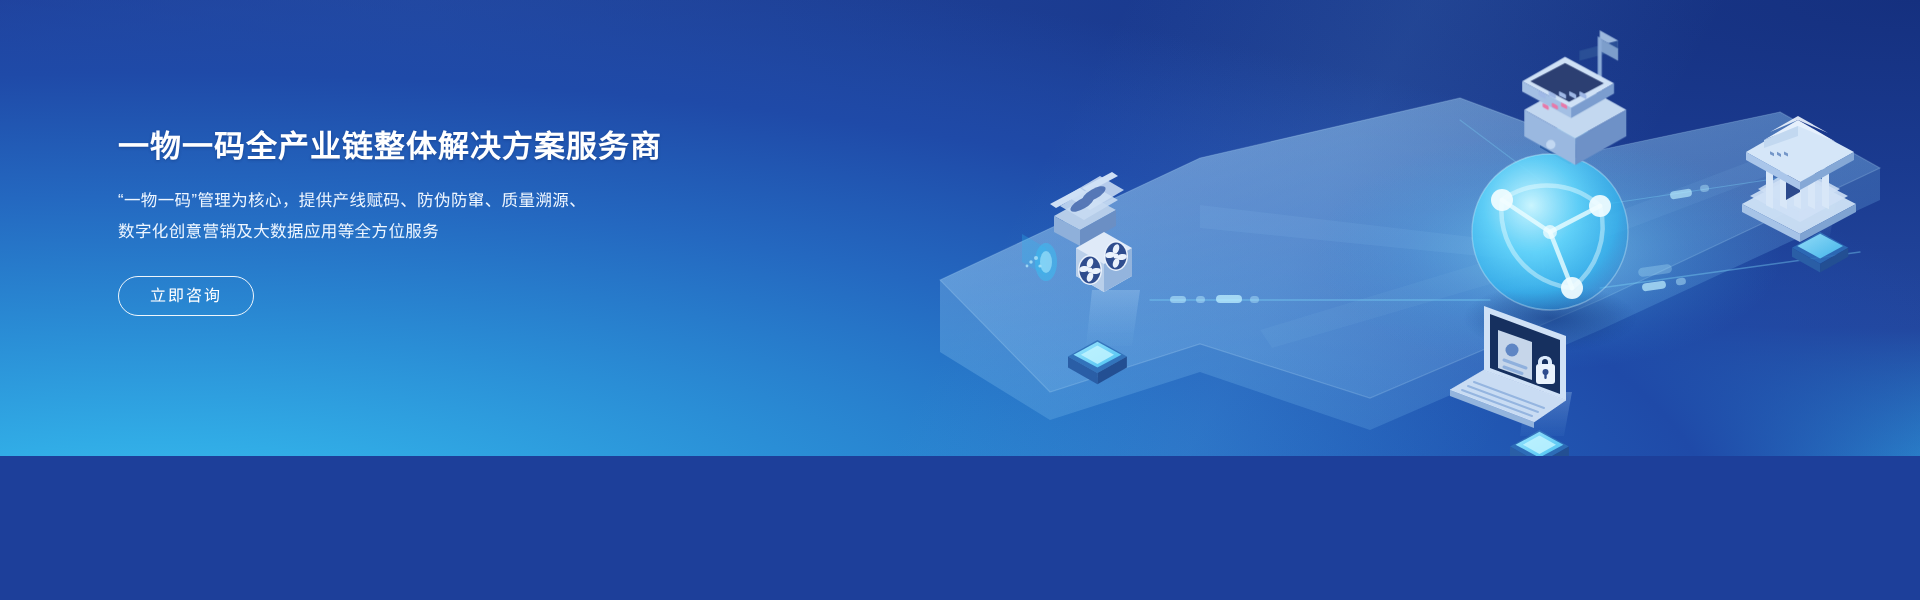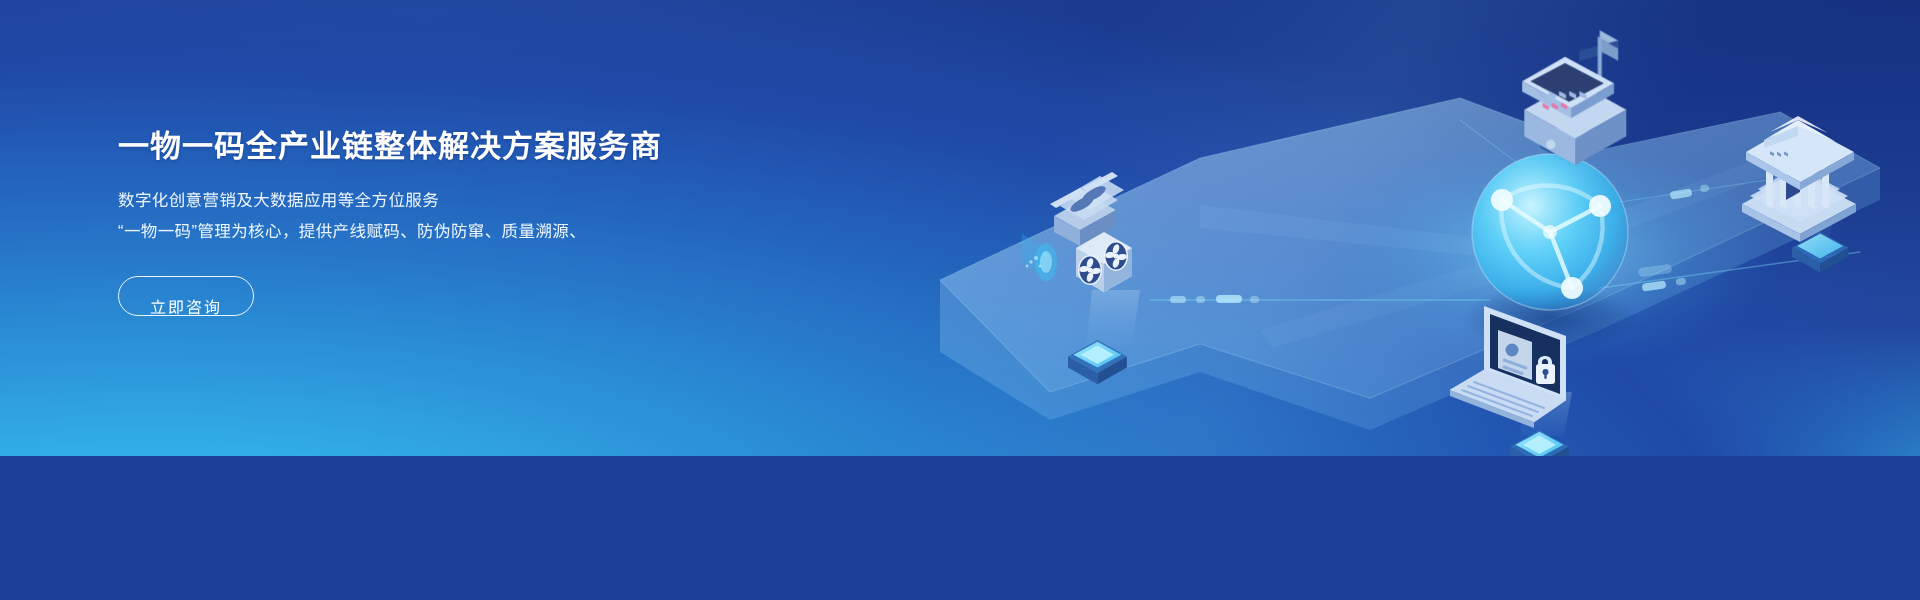--- a/index.html
+++ b/index.html
@@ -27,21 +27,21 @@
   
   .copy{position:absolute;left:118px;top:128px;width:620px;z-index:6;}
   .headline{
     margin:0;color:#ffffff;font-size:31px;line-height:1.25;
     font-weight:bold;letter-spacing:1.0px;white-space:nowrap;
     text-shadow:0 1px 3px rgba(8,26,80,.30);
   }
   .sub{margin:18px 0 0 0;color:#eef6ff;font-size:16.5px;line-height:31px;letter-spacing:.4px;font-weight:normal;}
   .sub div{white-space:nowrap;}
   .cta{
-    display:inline-block;margin-top:29px;padding:12px 31px;height:40px;line-height:38px;
+    display:inline-block;margin-top:29px;padding:0 31px;height:40px;line-height:38px;
     border:1px solid rgba(255,255,255,.92);border-radius:21px;
     color:#ffffff;font-size:16px;letter-spacing:2px;background:transparent;
     cursor:pointer;box-sizing:border-box;
   }
 
   
   .art{position:absolute;right:0;top:0;width:1020px;height:600px;z-index:4;}
   .art svg{display:block;width:100%;height:100%;}
 </style>
 </head>
@@ -356,19 +356,19 @@
 
       <g opacity=".5">
         <rect x="738" y="266" width="34" height="9" rx="4.5" fill="#bff0ff" opacity=".55" transform="rotate(-8 755 270)"></rect>
       </g>
     </svg>
   </div>
 
   <div class="copy">
     <h1 class="headline">一物一码全产业链整体解决方案服务商</h1>
     <div class="sub">
+      <div>“一物一码”管理为核心，提供产线赋码、防伪防窜、质量溯源、</div>
       <div>数字化创意营销及大数据应用等全方位服务</div>
-      <div>“一物一码”管理为核心，提供产线赋码、防伪防窜、质量溯源、</div>
     </div>
     <div class="cta">立即咨询</div>
   </div>
 
 </div>
 
 </body></html>

